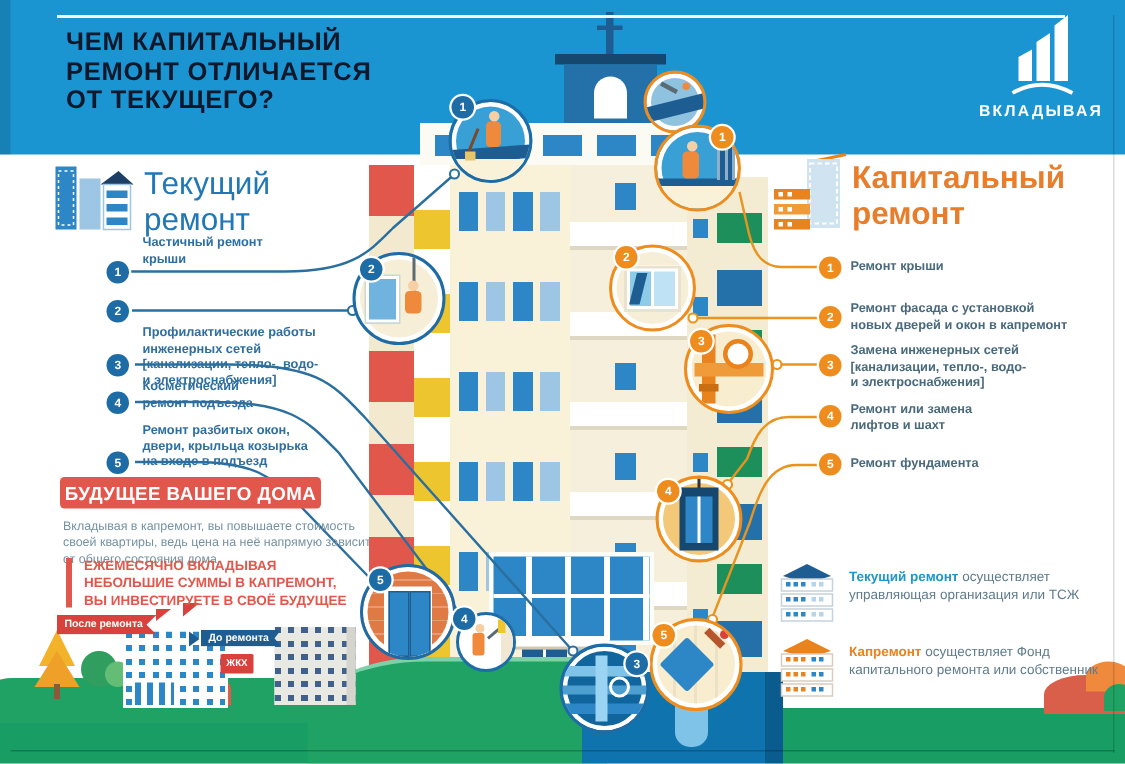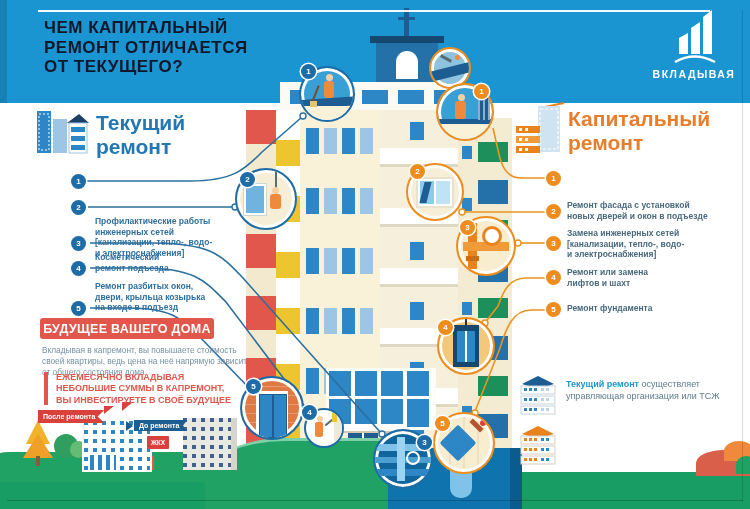--- a/index.html
+++ b/index.html
@@ -11,21 +11,21 @@
   .sky{left:0;top:0;width:750px;height:103px;background:#1b95d1;}
   .sky-edge{left:0;top:0;width:7px;height:103px;background:rgba(0,0,0,.13);}
   .frame-top{left:38px;top:10px;width:672px;height:2px;background:rgba(255,255,255,.95);z-index:9;}
   .frame-right{left:742px;top:10px;width:1px;height:492px;background:rgba(0,0,0,.14);z-index:9;}
   .frame-bottom{left:7px;top:500px;width:736px;height:1px;background:rgba(0,0,0,.22);z-index:9;}
   .title{left:44px;top:18px;width:340px;color:#0f172a;font-size:17px;line-height:1.15;
          font-weight:bold;letter-spacing:.5px;z-index:3;}
   .logo{left:645px;top:4px;width:98px;height:92px;z-index:3;text-align:center;}
   .logo-name{display:block;margin-top:2px;color:#fff;font-size:10.5px;font-weight:bold;letter-spacing:1.5px;}
   
-  .h-cur{left:96px;top:111px;font-size:21px;line-height:1.12;font-weight:bold;color:#2277b5;z-index:5;}
+  .h-cur{left:96px;top:111px;font-size:21px;line-height:1.12;font-weight:normal;color:#2277b5;z-index:5;}
   .h-cap{left:568px;top:107px;font-size:21px;line-height:1.12;font-weight:bold;color:#e87e2b;z-index:5;}
   
   .li-l{left:95px;width:135px;font-size:8.5px;font-weight:bold;line-height:1.25;color:#2e6f9f;z-index:5;}
   .li-r{left:567px;width:165px;font-size:8.5px;font-weight:bold;line-height:1.25;color:#49697c;z-index:5;}
   .badge{width:15px;height:15px;border-radius:50%;color:#fff;font-size:8px;font-weight:bold;
          text-align:center;line-height:15px;box-shadow:0 0 0 1.5px #fff;z-index:6;}
   .b-blue{background:#1e6ca6;}
   .b-org{background:#ee8d1d;}
   
   .banner{left:40px;top:318px;width:174px;height:21px;background:#e2574c;border-radius:3px;
@@ -284,20 +284,22 @@
     <rect x="20" y="14" width="14" height="34" fill="#9cc6e3"></rect>
     <polygon points="34,18 46,9 56,18 34,18" fill="#1d3f66"></polygon>
     <rect x="36" y="18" width="18" height="30" fill="#fff" stroke="#9cc6e3"></rect>
     <rect x="38" y="22" width="14" height="5" fill="#2d86c5"></rect>
     <rect x="38" y="31" width="14" height="5" fill="#2d86c5"></rect>
     <rect x="38" y="40" width="14" height="5" fill="#2d86c5"></rect>
   </svg>
   <div class="a h-cur pre">Текущий
 ремонт</div>
 
+  <div class="a li-l pre" style="top:156px;">Частичный ремонт
+крыши</div>
   <div class="a li-l pre" style="top:216px;">Профилактические работы
 инженерных сетей
 [канализации, тепло-, водо-
 и электроснабжения]</div>
   <div class="a li-l pre" style="top:281px;">Ремонт разбитых окон,
 двери, крыльца козырька
 на входе в подъезд</div>
   <div class="a li-l pre" style="top:252px;">Косметический
 ремонт подъезда</div>
   <div class="a badge b-blue" style="left:71px;top:174px;">1</div>
@@ -325,22 +327,23 @@
     <rect x="7" y="28" width="3" height="3" fill="#fff"></rect>
       <rect x="13" y="28" width="3" height="3" fill="#fff"></rect>
     <rect x="7" y="38" width="3" height="3" fill="#fff"></rect>
       <rect x="13" y="38" width="3" height="3" fill="#fff"></rect>
     <rect x="7" y="48" width="3" height="3" fill="#fff"></rect>
       <rect x="13" y="48" width="3" height="3" fill="#fff"></rect>
   </svg>
   <div class="a h-cap pre">Капитальный
 ремонт</div>
 
+  <div class="a li-r pre" style="top:172px;">Ремонт крыши</div>
   <div class="a li-r pre" style="top:200px;">Ремонт фасада с установкой
-новых дверей и окон в подъезде</div>
+новых дверей и окон в капремонт</div>
   <div class="a li-r pre" style="top:228px;">Замена инженерных сетей
 [канализации, тепло-, водо-
 и электроснабжения]</div>
   <div class="a li-r pre" style="top:303px;">Ремонт фундамента</div>
   <div class="a li-r pre" style="top:267px;">Ремонт или замена
 лифтов и шахт</div>
   <div class="a badge b-org" style="left:546px;top:171px;">1</div>
   <div class="a badge b-org" style="left:546px;top:204px;">2</div>
   <div class="a badge b-org" style="left:546px;top:236px;">3</div>
   <div class="a badge b-org" style="left:546px;top:270px;">4</div>
@@ -393,17 +396,21 @@
     </g>
     <g fill="#2d86c5">
       <rect x="25" y="14" width="3" height="3"></rect>
         <rect x="30" y="14" width="3" height="3"></rect>
       <rect x="25" y="24" width="3" height="3"></rect>
         <rect x="30" y="24" width="3" height="3"></rect>
       <rect x="25" y="34" width="3" height="3"></rect>
         <rect x="30" y="34" width="3" height="3"></rect>
     </g>
   </svg>
+  <div class="a leg-text" style="left:566px;top:429px;">
+    <span class="leg-hl-o">Капремонт</span>
+    <span>осуществляет Фонд капитального ремонта или собственник</span>
+  </div>
 
   <div class="a frame-top"></div>
   <div class="a frame-right"></div>
   <div class="a frame-bottom"></div>
 </div>
 
 </body></html>

